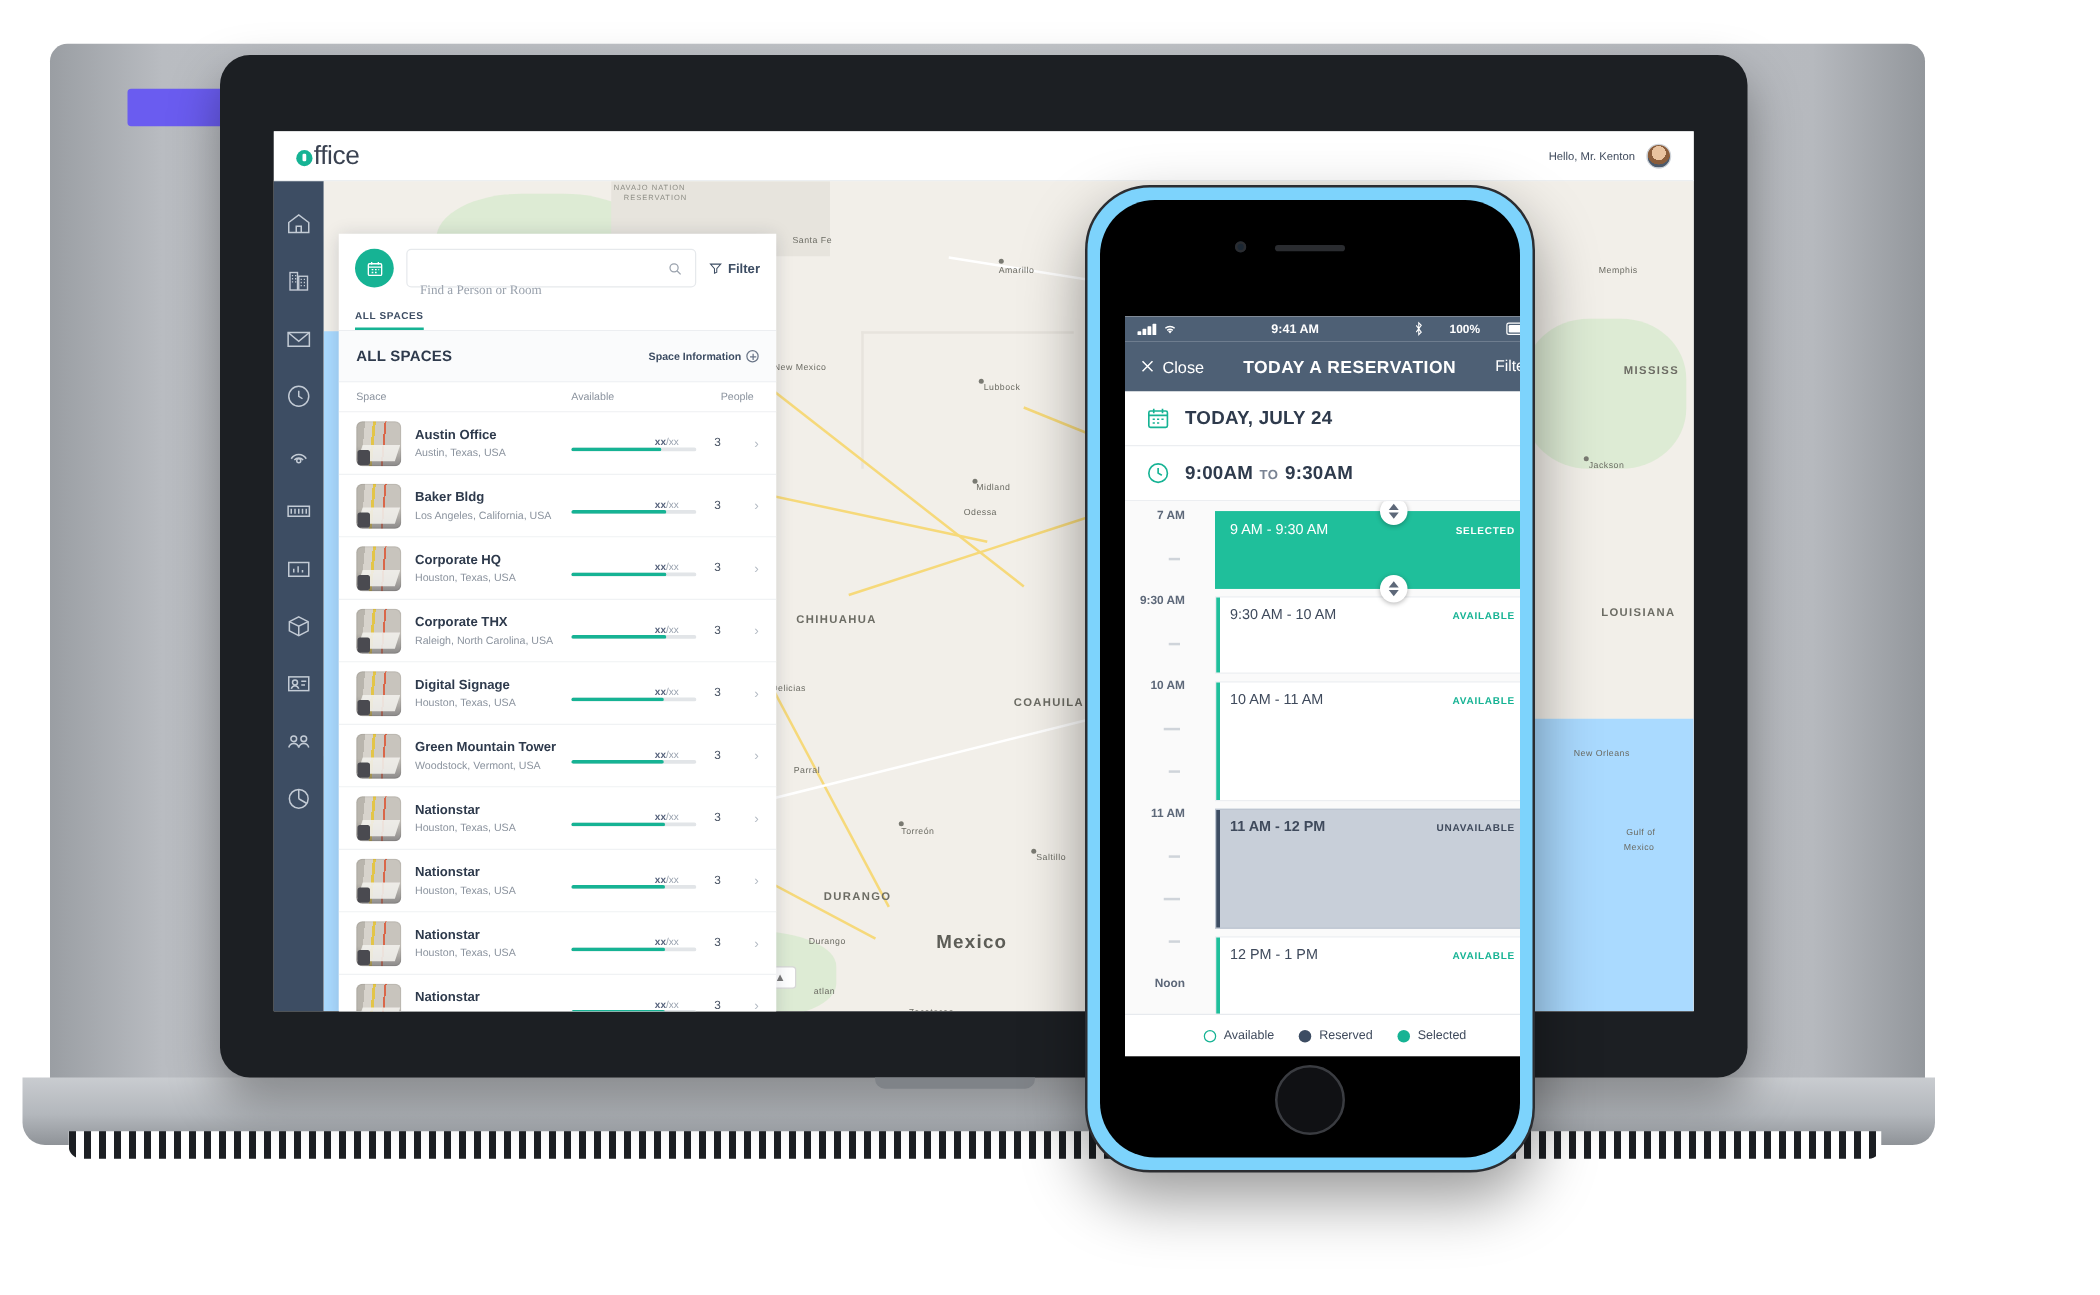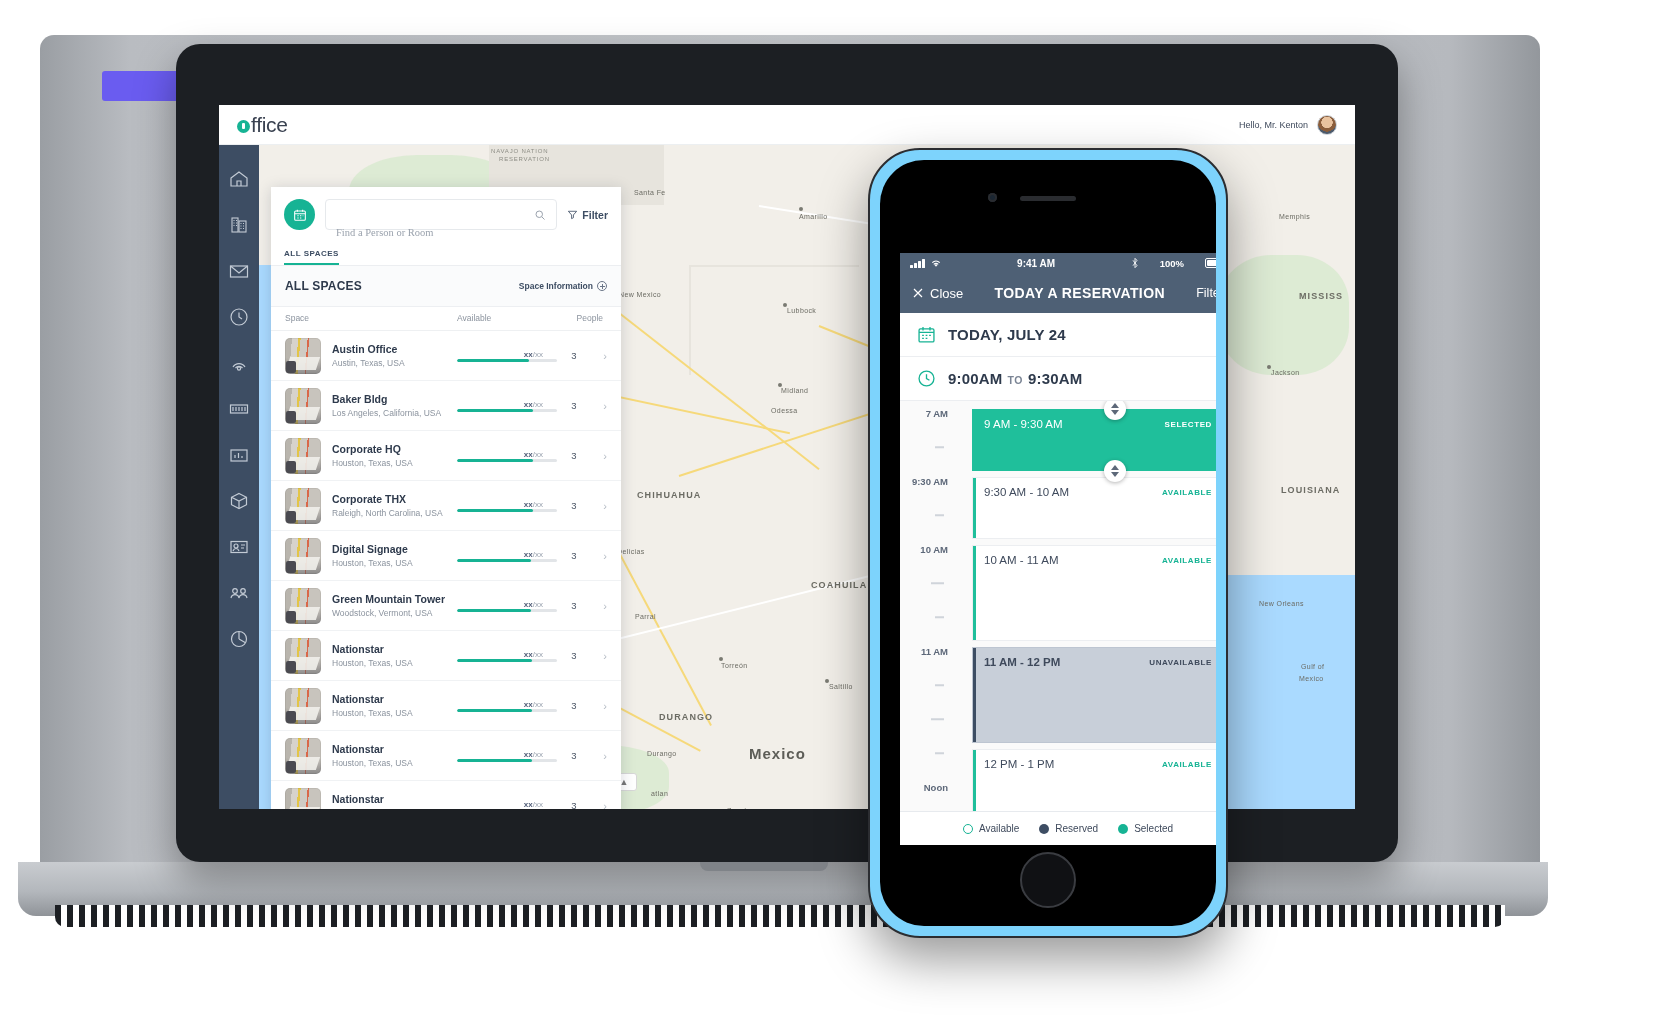--- a/index.html
+++ b/index.html
@@ -420,21 +420,21 @@
             <span class="map-lbl" style="left: 360px; top: 146px;">New Mexico</span>
             <span class="map-lbl" style="left: 528px; top: 162px;">Lubbock</span>
             <span class="map-lbl" style="left: 1012px; top: 224px;">Jackson</span>
             <span class="map-lbl mid" style="left: 1040px; top: 146px;">MISSISS</span>
             <span class="map-lbl" style="left: 522px; top: 242px;">Midland</span>
             <span class="map-lbl" style="left: 512px; top: 262px;">Odessa</span>
             <span class="map-lbl mid" style="left: 378px; top: 345px;">CHIHUAHUA</span>
             <span class="map-lbl" style="left: 358px; top: 403px;">Delicias</span>
             <span class="map-lbl mid" style="left: 1022px; top: 340px;">LOUISIANA</span>
             <span class="map-lbl" style="left: 1000px; top: 455px;">New Orleans</span>
-            <span class="map-lbl mid" style="left: 552px; top: 412px; margin-top: 23px;">COAHUILA</span>
+            <span class="map-lbl mid" style="left: 552px; top: 412px;">COAHUILA</span>
             <span class="map-lbl" style="left: 376px; top: 468px;">Parral</span>
             <span class="map-lbl" style="left: 462px; top: 517px;">Torreón</span>
             <span class="map-lbl" style="left: 570px; top: 538px;">Saltillo</span>
             <span class="map-lbl" style="left: 618px; top: 518px;">Mo</span>
             <span class="map-lbl mid" style="left: 400px; top: 567px;">DURANGO</span>
             <span class="map-lbl" style="left: 388px; top: 605px;">Durango</span>
             <span class="map-lbl big" style="left: 490px; top: 600px;">Mexico</span>
             <span class="map-lbl" style="left: 1042px; top: 518px;">Gulf of</span>
             <span class="map-lbl" style="left: 1040px; top: 530px;">Mexico</span>
             <span class="map-lbl" style="left: 392px; top: 645px;">atlan</span>

